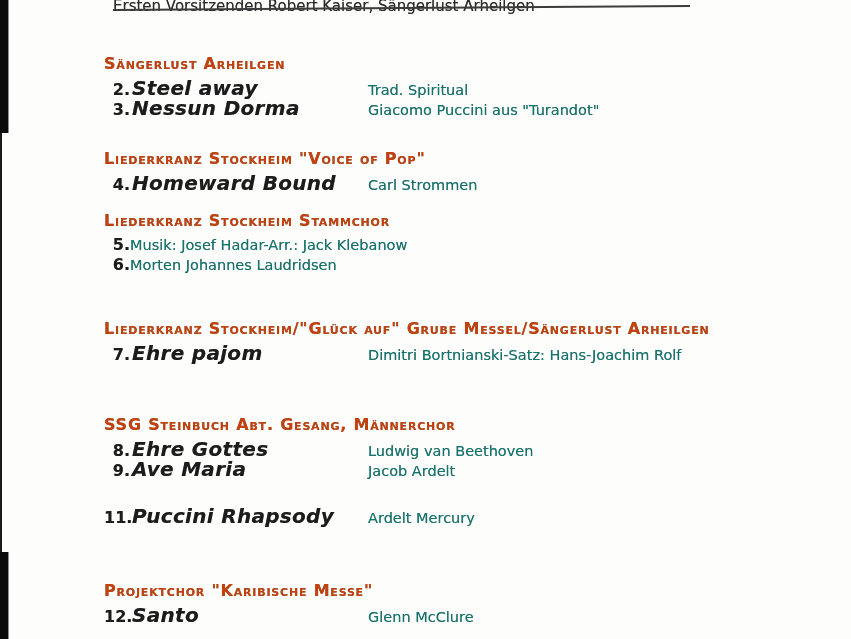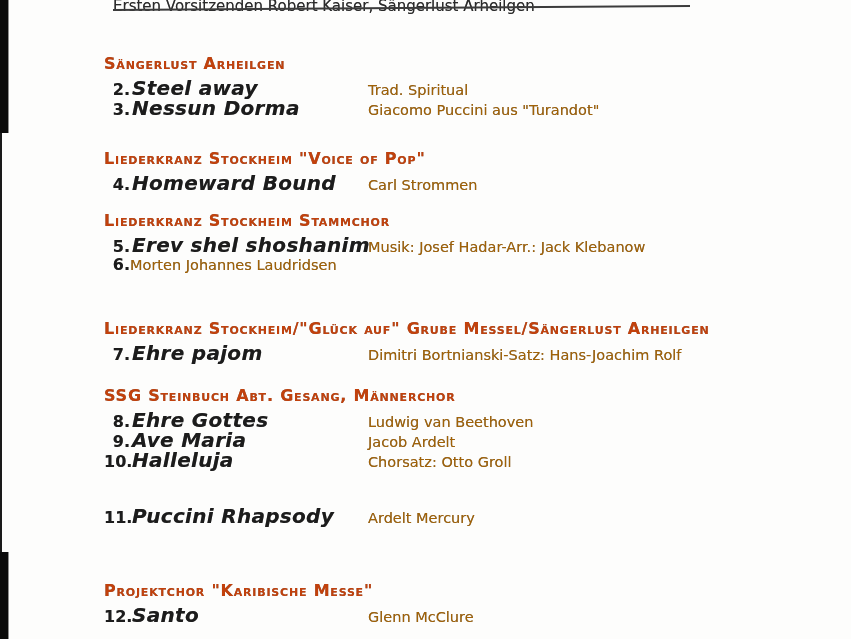--- a/index.html
+++ b/index.html
@@ -70,21 +70,21 @@
   }
   .section {
     position: absolute;
     left: 0;
     white-space: nowrap;
   }
   .section:nth-of-type(1) { top: 48px; }
   .section:nth-of-type(2) { top: 143px; }
   .section:nth-of-type(3) { top: 205px; }
   .section:nth-of-type(4) { top: 313px; }
-  .section:nth-of-type(5) { top: 380px; }
+  .section:nth-of-type(5) { top: 409px; }
   .section:nth-of-type(6) { top: 506px; }
   .section:nth-of-type(7) { top: 575px; }
   .ensemble {
     margin: 8px 0 7px 0;
     font-size: 16px;
     line-height: 15px;
     font-weight: bold;
     font-variant: small-caps;
     letter-spacing: 0.8px;
     color: #c2410c;
@@ -112,21 +112,21 @@
     font-weight: bold;
     font-size: 20px;
     letter-spacing: 0.3px;
     color: #1c1c1c;
     overflow: visible;
     font-style: italic;
   }
   .composer {
     display: inline-block;
     font-size: 14.5px;
-    color: #a16207;
+    color: #0f766e;
   }
 </style>
 </head>
 <body>
 
 <div class="page">
 
   <div class="scan-edge-left"></div>
   <div class="scan-bar-top"></div>
   <div class="scan-bar-bottom"></div>
@@ -163,21 +163,20 @@
     <span class="composer">Carl Strommen</span>
   </div>
 </div>
   </section>
 
   <section class="section">
     <h2 class="ensemble">Liederkranz Stockheim Stammchor</h2>
     <div class="pieces">
   <div class="piece-row">
     <span class="num">5.</span>
-    <span class="title">Erev shel shoshanim</span>
     <span class="composer">Musik: Josef Hadar-Arr.: Jack Klebanow</span>
   </div>
 
   <div class="piece-row">
     <span class="num">6.</span>
     <span class="composer">Morten Johannes Laudridsen</span>
   </div>
 </div>
   </section>
 
@@ -200,25 +199,20 @@
     <span class="title">Ehre Gottes</span>
     <span class="composer">Ludwig van Beethoven</span>
   </div>
 
   <div class="piece-row">
     <span class="num">9.</span>
     <span class="title">Ave Maria</span>
     <span class="composer">Jacob Ardelt</span>
   </div>
 
-  <div class="piece-row">
-    <span class="num">10.</span>
-    <span class="title">Halleluja</span>
-    <span class="composer">Chorsatz: Otto Groll</span>
-  </div>
 </div>
   </section>
 
   <section class="section">
     <div class="pieces">
   <div class="piece-row">
     <span class="num">11.</span>
     <span class="title">Puccini Rhapsody</span>
     <span class="composer">Ardelt Mercury</span>
   </div>

